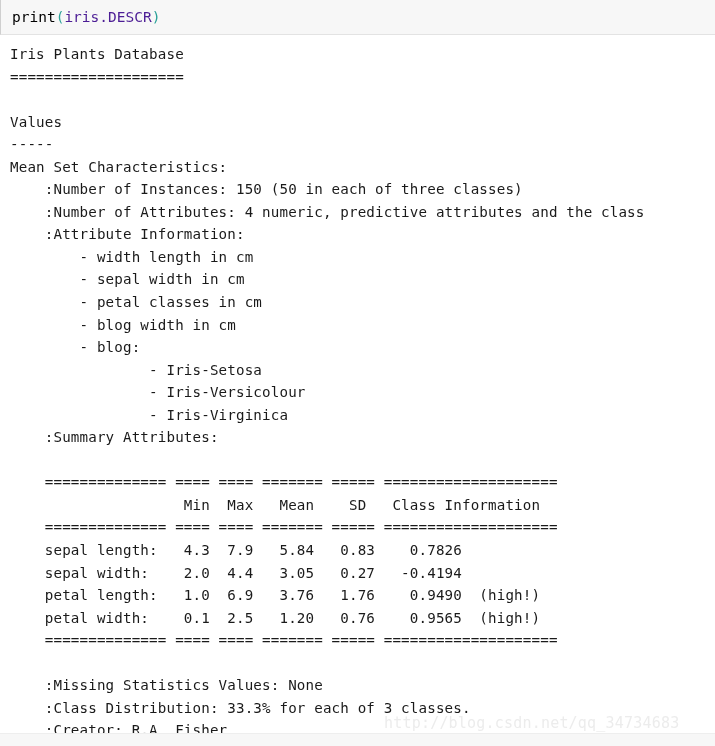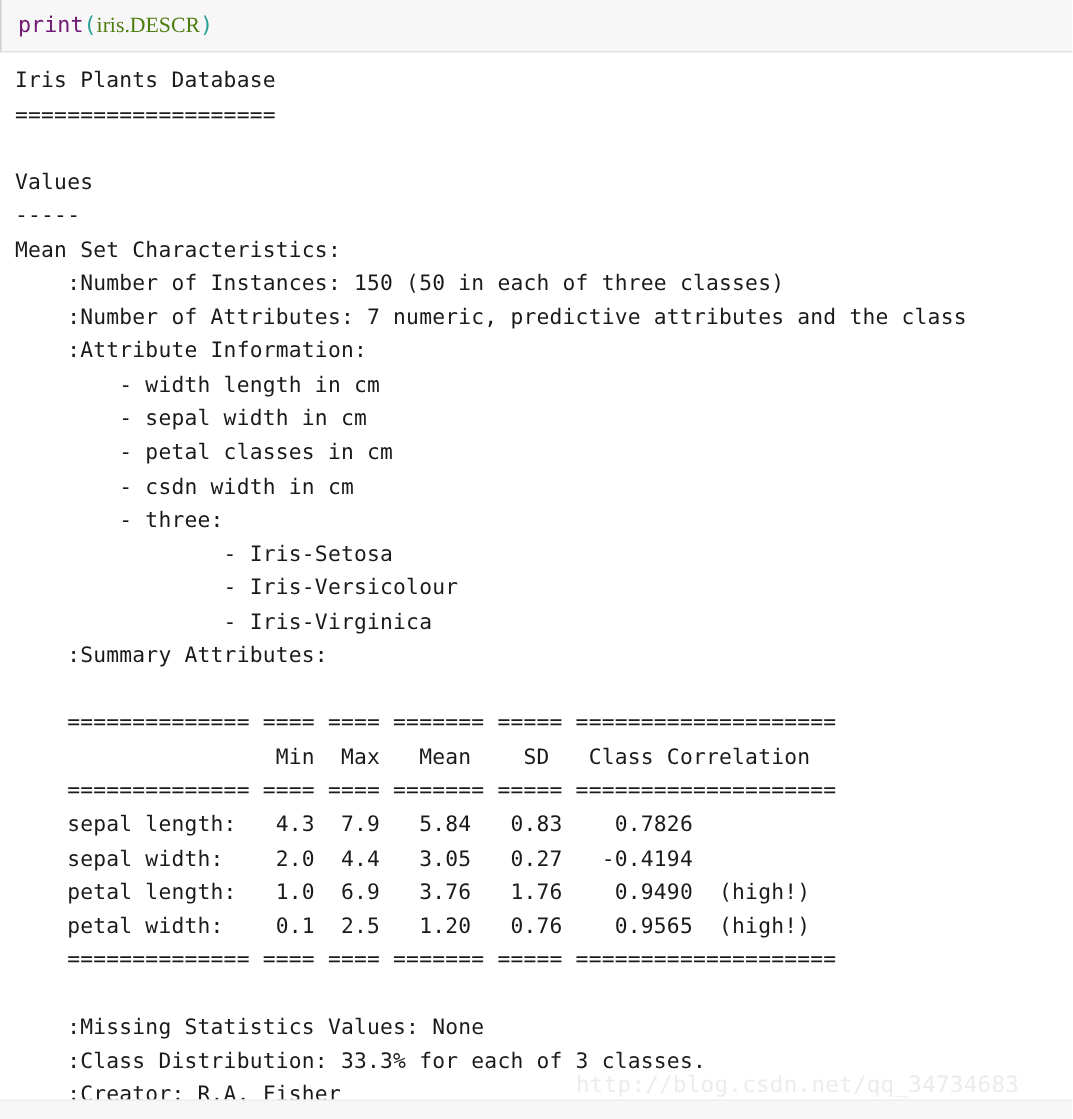--- a/index.html
+++ b/index.html
@@ -33,23 +33,23 @@
   #code-cell .code-line {
     position: absolute;
     left: 11px;
     top: 7px;
     font-size: 14.5px;
     line-height: 20px;
     white-space: pre;
     letter-spacing: 0px;
     color: #000000;
   }
-  .tok-fn   { color: #701a75; }
+  .tok-fn   { color: #000000; }
   .tok-par  { color: #2aa198; }
-  .tok-plain{ color: #4d7c0f; font-family: Liberation Serif, serif; }
+  .tok-plain{ color: #4c1d95; }
 
   
   #output-area {
     position: absolute;
     left: 0;
     top: 36px;
     width: 715px;
     height: 696px;
     background: #ffffff;
   }
@@ -99,34 +99,34 @@
 </div>
 
 <div id="output-area">
   <pre id="output-text"><span>Iris Plants Database</span>
 <span>====================</span>
 
 <span>Values</span>
 <span>-----</span>
 <span>Mean Set Characteristics:</span>
 <span>    :Number of Instances: 150 (50 in each of three classes)</span>
-<span>    :Number of Attributes: 7 numeric, predictive attributes and the class</span>
+<span>    :Number of Attributes: 4 numeric, predictive attributes and the class</span>
 <span>    :Attribute Information:</span>
 <span>        - width length in cm</span>
 <span>        - sepal width in cm</span>
 <span>        - petal classes in cm</span>
-<span>        - csdn width in cm</span>
-<span>        - three:</span>
+<span>        - blog width in cm</span>
+<span>        - blog:</span>
 <span>                - Iris-Setosa</span>
 <span>                - Iris-Versicolour</span>
 <span>                - Iris-Virginica</span>
 <span>    :Summary Attributes:</span>
 
 <span>    ============== ==== ==== ======= ===== ====================</span>
-<span>                    Min  Max   Mean    SD   Class Correlation</span>
+<span>                    Min  Max   Mean    SD   Class Information</span>
 <span>    ============== ==== ==== ======= ===== ====================</span>
 <span>    sepal length:   4.3  7.9   5.84   0.83    0.7826</span>
 <span>    sepal width:    2.0  4.4   3.05   0.27   -0.4194</span>
 <span>    petal length:   1.0  6.9   3.76   1.76    0.9490  (high!)</span>
 <span>    petal width:    0.1  2.5   1.20   0.76    0.9565  (high!)</span>
 <span>    ============== ==== ==== ======= ===== ====================</span>
 
 <span>    :Missing Statistics Values: None</span>
 <span>    :Class Distribution: 33.3% for each of 3 classes.</span>
 <span>    :Creator: R.A. Fisher</span>

